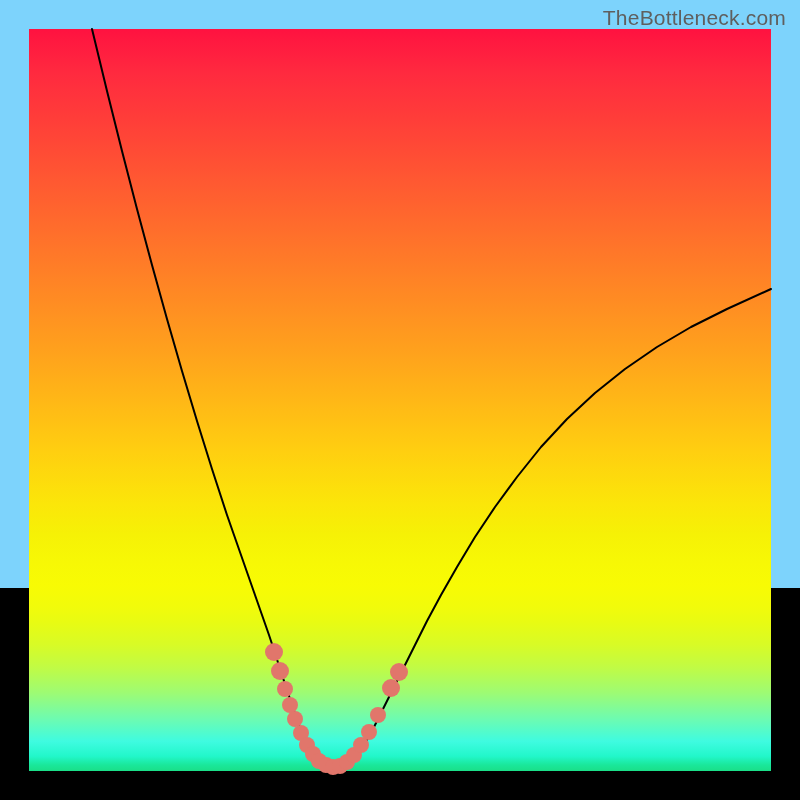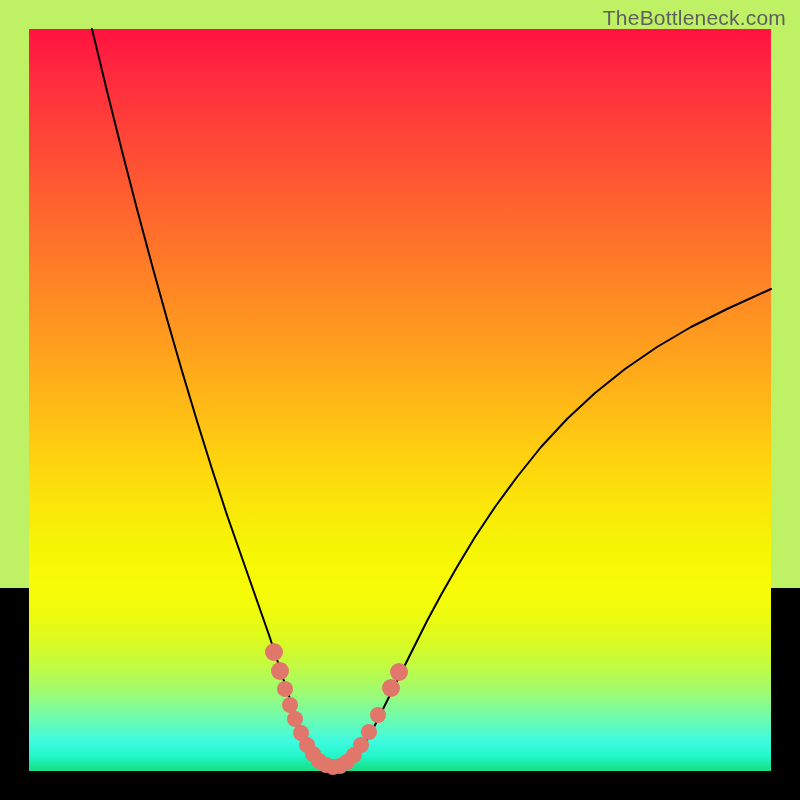--- a/index.html
+++ b/index.html
@@ -10,21 +10,21 @@
     background: #000;
     font-family: Arial, Helvetica, sans-serif;
     overflow: hidden;
   }
   .frame {
     position: absolute;
     left: 0;
     top: 0;
     width: 800px;
     height: 588px;
-    background: #bef264;
+    background: #7dd3fc;
   }
   .plot {
     position: absolute;
     left: 29px;
     top: 29px;
     width: 742px;
     height: 742px;
     
     background: linear-gradient(to bottom,
       #ff1240 0%,

